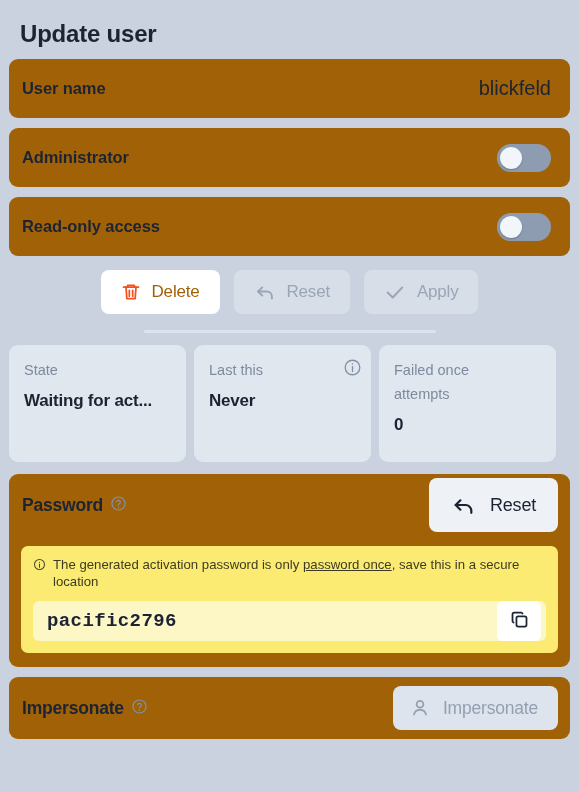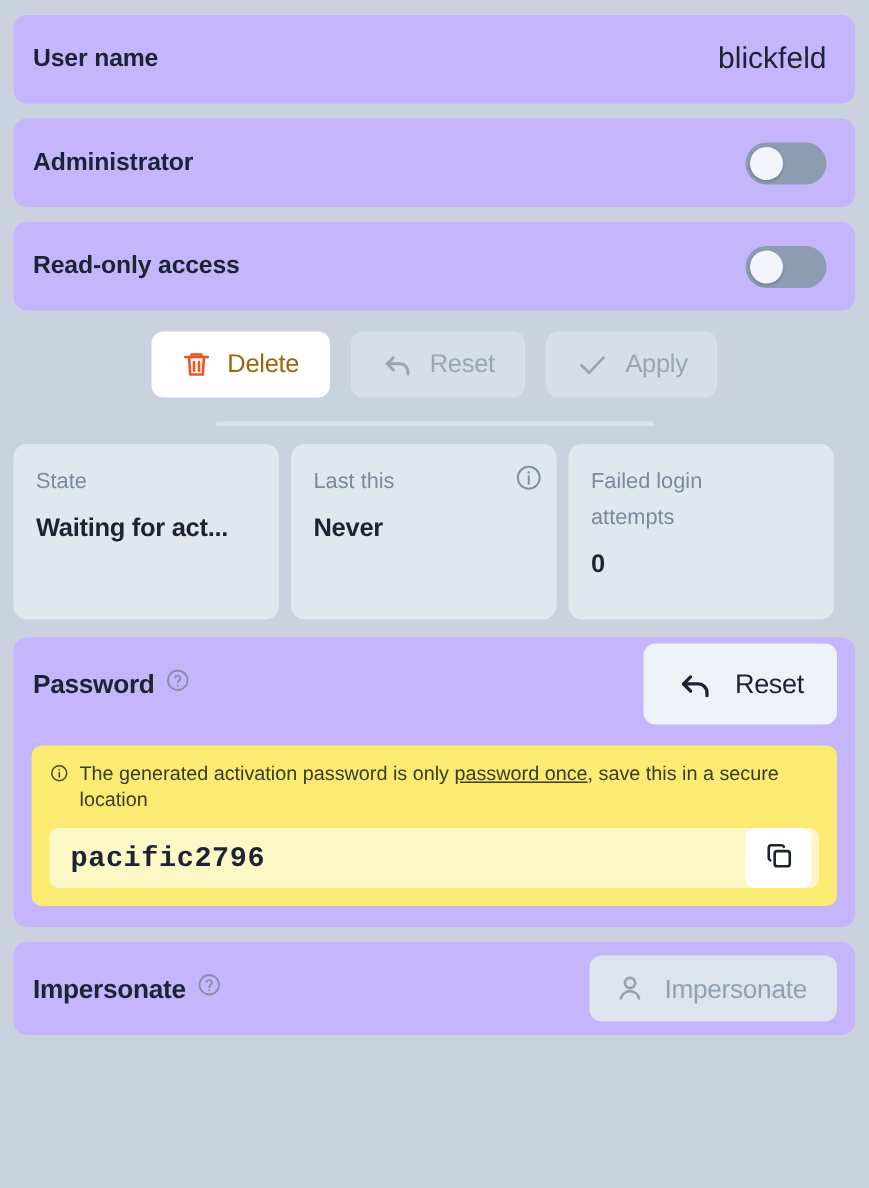--- a/index.html
+++ b/index.html
@@ -28,21 +28,21 @@
     font-size: 24px;
     font-weight: bold;
     color: #1c2333;
     letter-spacing: -0.2px;
     padding: 19px 0 0 11px;
     line-height: 30px;
   }
 
   
   .card {
-    background: #c4b5fd;
+    background: #a16207;
     border-radius: 9px;
     width: 561px;
   }
 
   .row-card {
     height: 59px;
     display: flex;
     align-items: center;
     justify-content: space-between;
     padding: 0 19px 0 13px;
@@ -279,20 +279,21 @@
     font-size: 17.5px;
     gap: 12px;
     border-radius: 8px;
   }
 </style>
 </head>
 <body>
 
 <div class="page">
 
+  <div class="page-title">Update user</div>
 
   <div class="card row-card">
     <span class="row-label">User name</span>
     <span class="row-value">blickfeld</span>
   </div>
 
   <div class="card row-card">
     <span class="row-label">Administrator</span>
     <div class="toggle">
       <div class="knob"></div>
@@ -363,21 +364,21 @@
             <circle cx="12" cy="7.6" r="1.05" fill="#8291a6" stroke="none"></circle>
             <path d="M12 10.8v6.2" stroke-linecap="round"></path>
           </svg>
         </span>
       </div>
       <div class="stat-value">Never</div>
     </div>
 
     <div class="stat">
       <div class="stat-head">
-        <span class="stat-label">Failed login attempts</span>
+        <span class="stat-label">Failed once attempts</span>
       </div>
       <div class="stat-value pushed">0</div>
     </div>
 
   </div>
 
   <div class="card pw-card">
 
     <div class="pw-head">
       <div class="pw-title-wrap">

